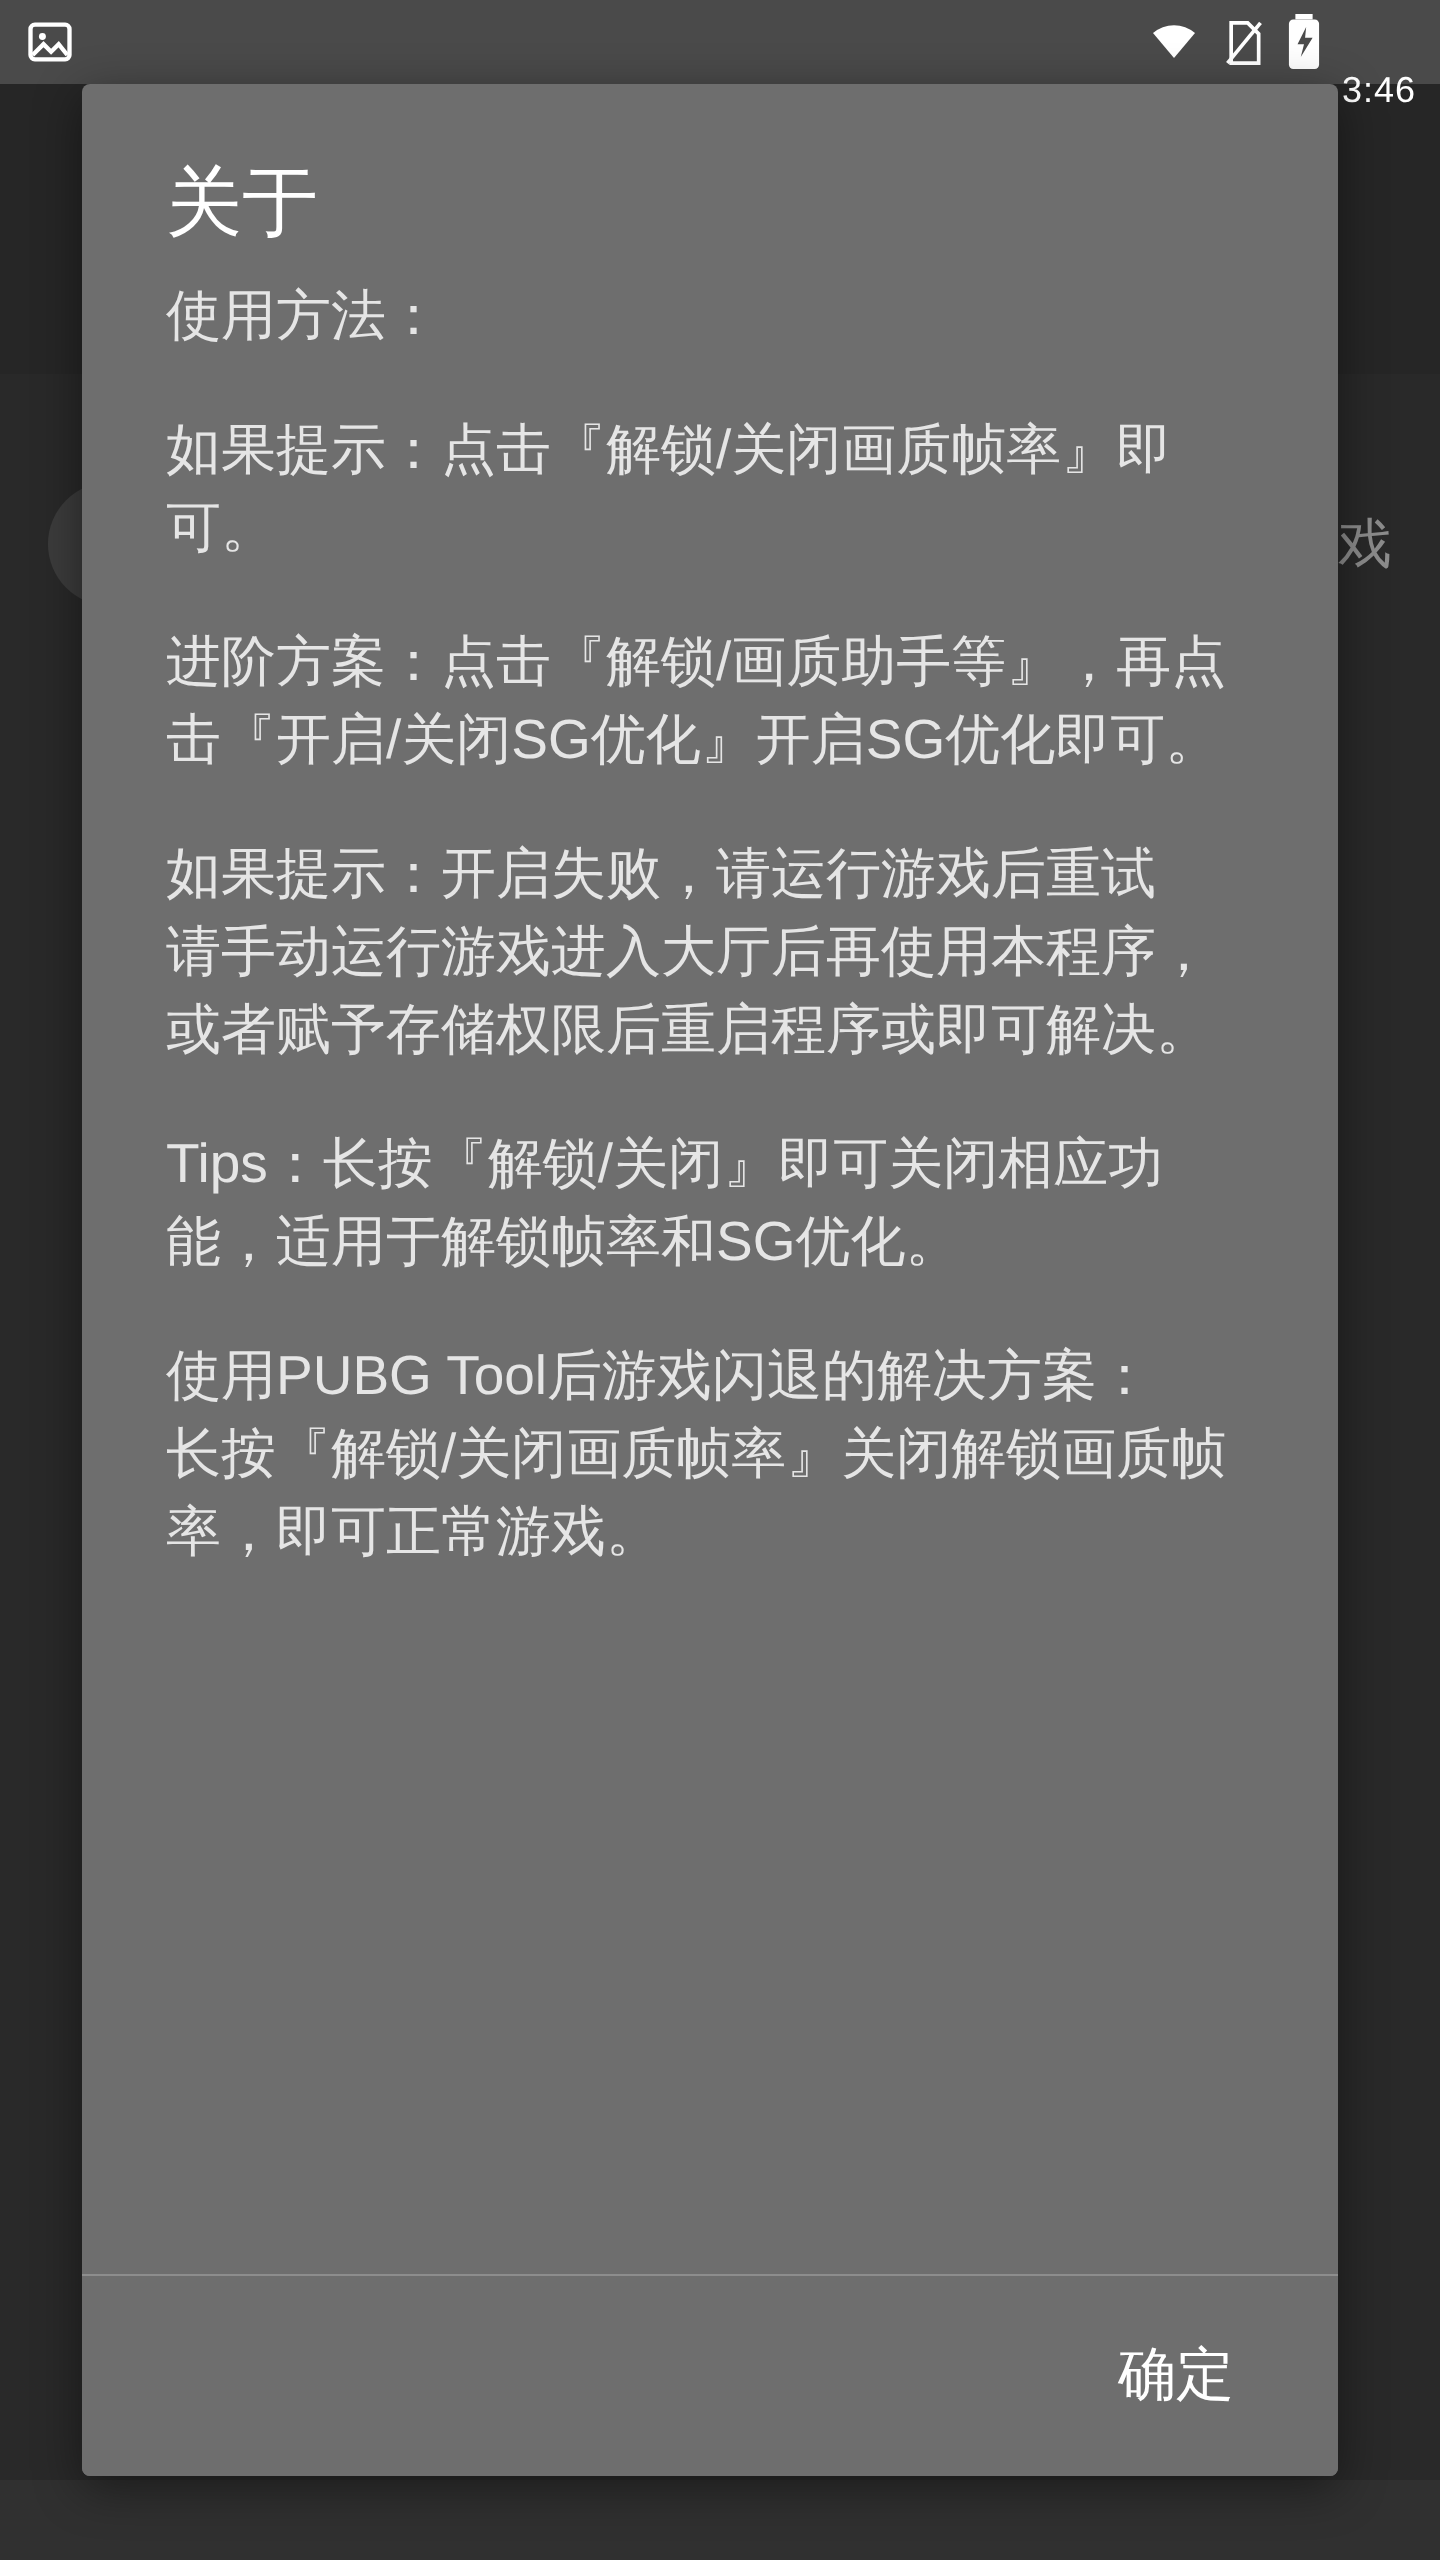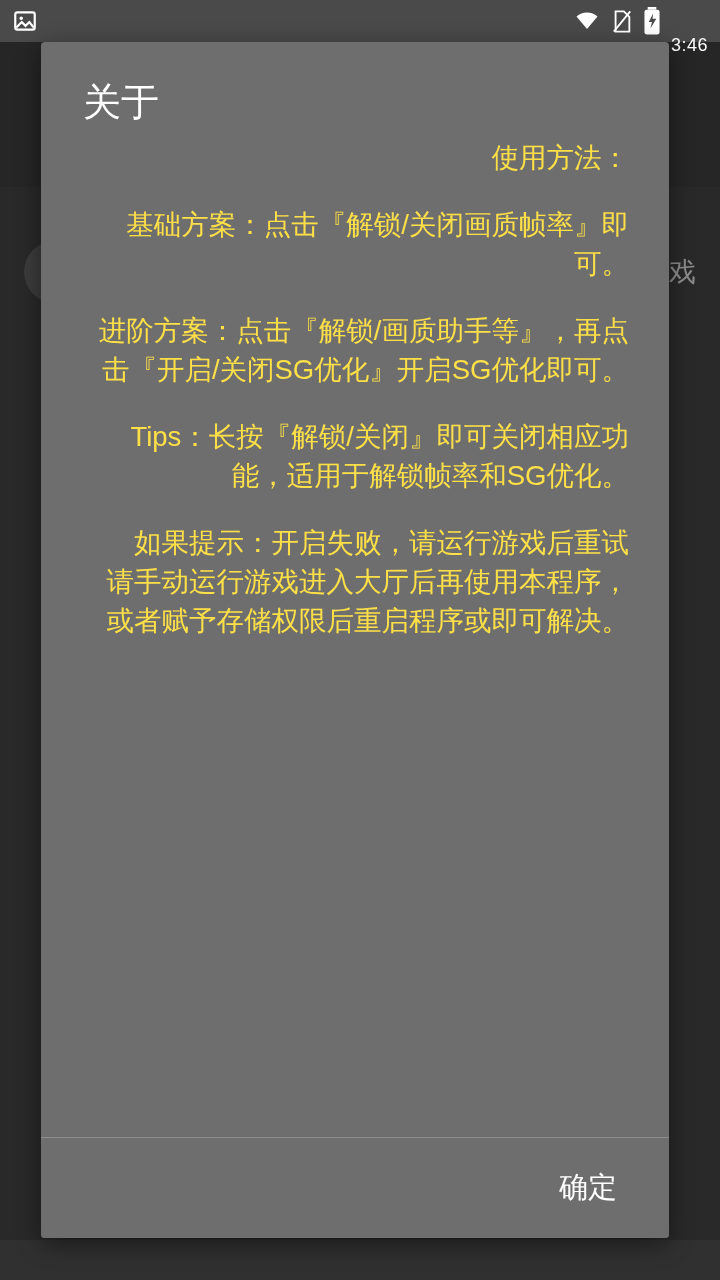--- a/index.html
+++ b/index.html
@@ -87,24 +87,23 @@
     padding: 40px 42px 14px 42px;
     line-height: 1.1;
   }
   .dialog-body {
     flex: 1 1 auto;
     overflow: hidden;
     position: relative;
     padding: 0 40px 0 42px;
   }
   .dialog-body-inner {
-    color: #fde047;
+    color: #e5e5e5;
     font-size: 27.5px;
     line-height: 1.42;
-    text-align: right;
   }
   .para { margin-bottom: 28px; white-space: pre-line; }
   .divider {
     position: absolute; left: 0; right: 0; bottom: 0;
     height: 1px; background: rgba(255,255,255,0.22);
   }
   .dialog-actions {
     height: 100px;
     flex: 0 0 100px;
     display: flex; align-items: center; justify-content: flex-end;
@@ -170,25 +169,27 @@
       <span class="clock">3:46</span>
     </div>
   </div>
 
   <div class="dialog">
     <div class="dialog-title">关于</div>
 
     <div class="dialog-body">
       <div class="dialog-body-inner">
         <div class="para">使用方法：</div>
-        <div class="para">基础方案：点击『解锁/关闭画质帧率』即可。</div>
+        <div class="para">如果提示：点击『解锁/关闭画质帧率』即可。</div>
         <div class="para">进阶方案：点击『解锁/画质助手等』，再点击『开启/关闭SG优化』开启SG优化即可。</div>
-        <div class="para">Tips：长按『解锁/关闭』即可关闭相应功能，适用于解锁帧率和SG优化。</div>
         <div class="para">如果提示：开启失败，请运行游戏后重试
 请手动运行游戏进入大厅后再使用本程序，或者赋予存储权限后重启程序或即可解决。</div>
+        <div class="para">Tips：长按『解锁/关闭』即可关闭相应功能，适用于解锁帧率和SG优化。</div>
+        <div class="para">使用PUBG Tool后游戏闪退的解决方案：
+长按『解锁/关闭画质帧率』关闭解锁画质帧率，即可正常游戏。</div>
 
       </div>
       <div class="divider"></div>
     </div>
 
     <div class="dialog-actions">
       <button class="dialog-btn">确定</button>
     </div>
   </div>
 

